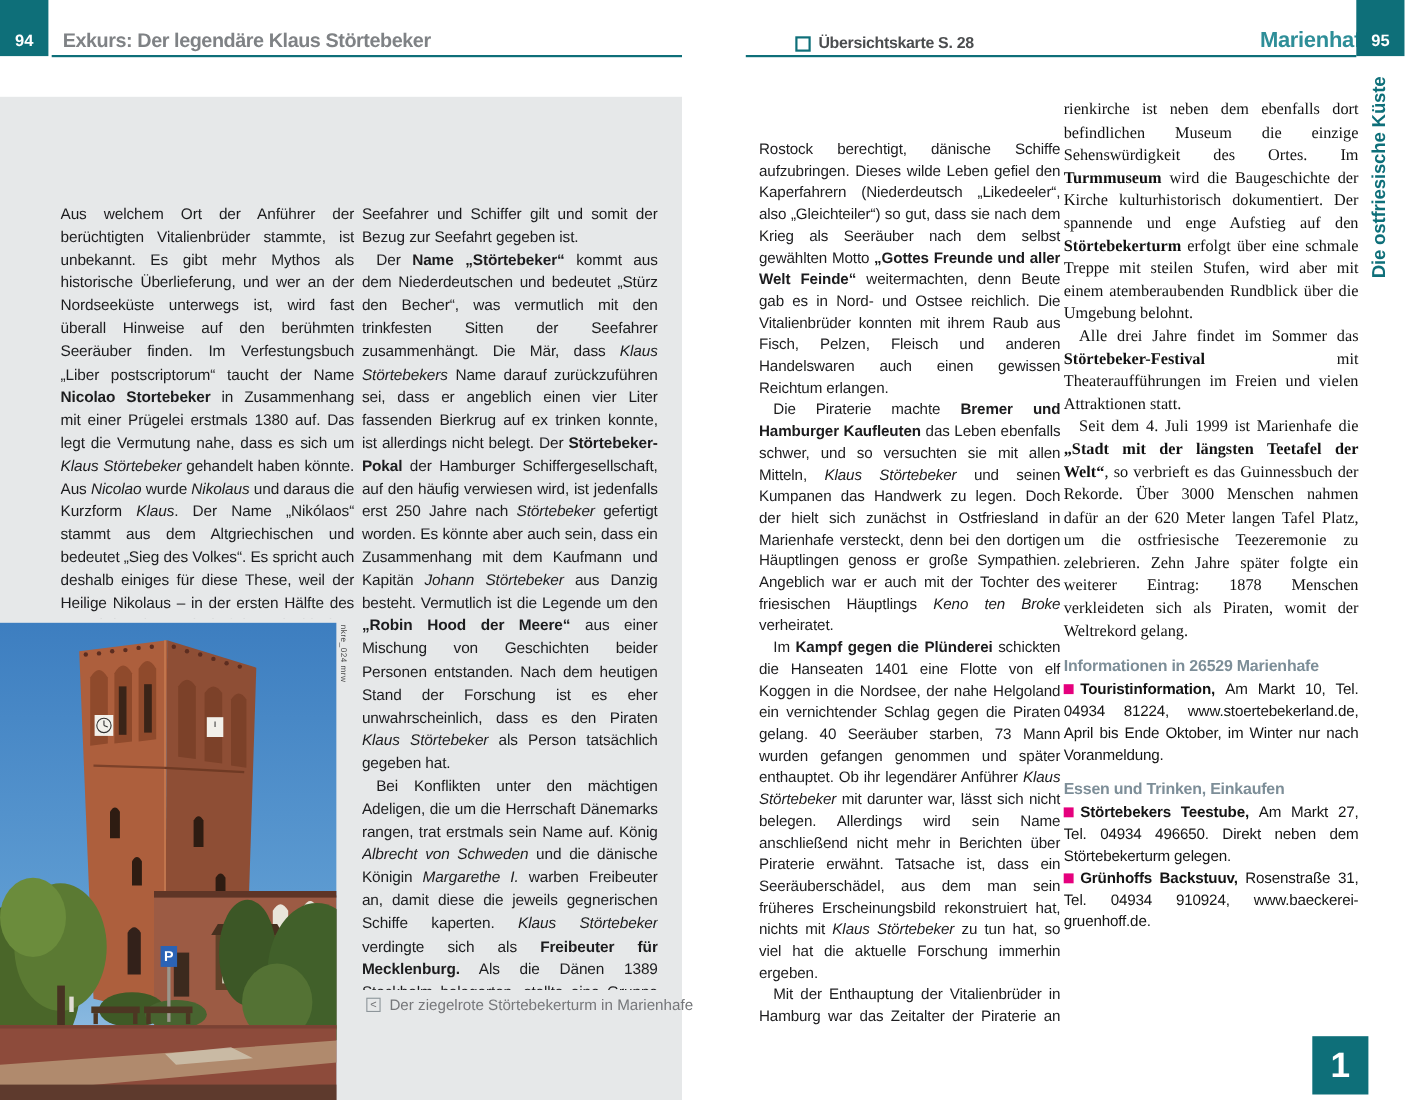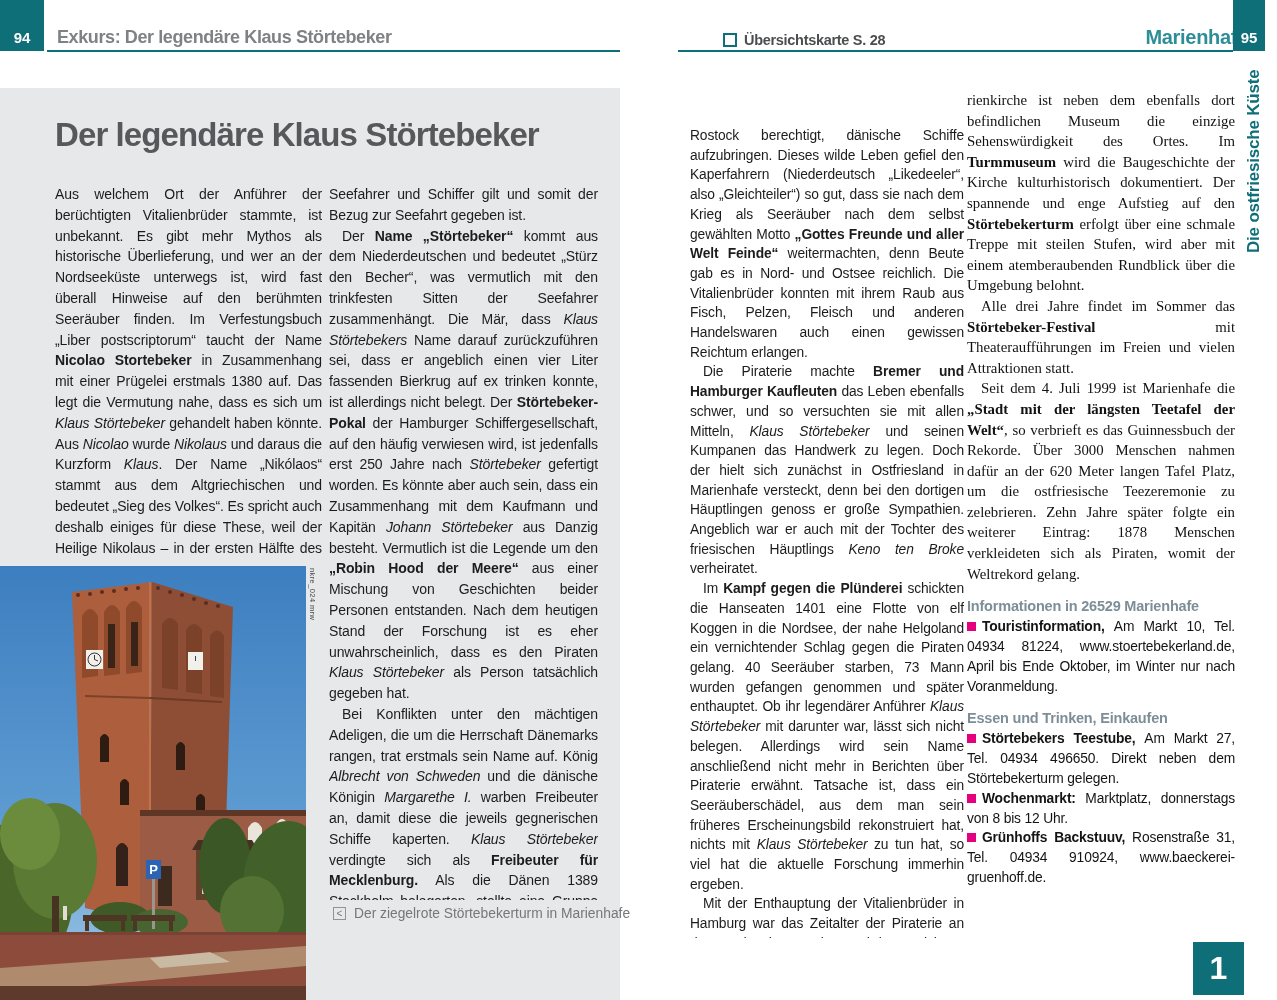--- a/index.html
+++ b/index.html
@@ -4,21 +4,21 @@
 <style>
   html,body{margin:0;padding:0;background:#ffffff;}
   .page{position:relative;width:1277px;height:1000px;background:#ffffff;overflow:hidden;
         font-family:"Liberation Sans",sans-serif;-webkit-hyphens:auto;hyphens:auto;padding-left:18px;}
 
   
   .pnbox{position:absolute;top:0;height:51px;background:var(--teal,#0e6f79);color:#fff;
          font-weight:700;font-size:15px;display:flex;align-items:flex-end;justify-content:center;
          padding-bottom:5px;box-sizing:border-box;}
   .pnbox.left{left:0;width:44px;}
-  .pnbox.right{left:1233px;width:32px;}
+  .pnbox.right{left:1233px;width:44px;}
   .hrule{position:absolute;top:50px;height:2px;background:var(--teal,#0e6f79);}
   .hrule.left{left:47px;width:573px;}
   .hrule.right{left:678px;width:555px;}
   .htitle-left{position:absolute;left:57px;top:27px;font-size:18px;font-weight:700;
                color:var(--header-gray,#7f8285);letter-spacing:-0.4px;white-space:nowrap;}
   .mapref{position:absolute;left:723px;top:32px;display:flex;align-items:center;gap:7px;
           font-size:14.5px;font-weight:700;color:#4b4d4f;letter-spacing:-0.3px;white-space:nowrap;}
   .mapsq{width:10px;height:10px;border:2px solid var(--teal,#0e6f79);display:inline-block;flex:none;}
   .htitle-right{position:absolute;top:26px;right:47px;font-size:20px;font-weight:700;
                 color:var(--teal-light,#2e8e98);letter-spacing:-0.3px;white-space:nowrap;}
@@ -80,21 +80,20 @@
     <span>Übersichtskarte S. 28</span>
   </div>
   <div class="hrule right"></div>
   <div class="htitle-right">Marienhafe</div>
   <div class="pnbox right">95</div>
 
   <div class="side-tab">Die ostfriesische Küste</div>
   <div class="chapter-box">1</div>
 
   <div class="graypanel"></div>
-  <h1 class="ex-title">Der legendäre Klaus Störtebeker</h1>
   <div class="col col1">
       <div class="para"><span>Aus welchem Ort der Anführer der berüchtigten Vitalienbrüder stammte, ist unbekannt. Es gibt mehr Mythos als historische Überlieferung, und wer an der Nordseeküste unterwegs ist, wird fast überall Hinweise auf den berühmten Seeräuber finden. Im Verfestungsbuch „Liber postscriptorum“ taucht der Name </span><span class="b">Nicolao Stortebeker</span><span> in Zusammenhang mit einer Prügelei erstmals 1380 auf. Das legt die Vermutung nahe, dass es sich um </span><span class="i">Klaus Störtebeker</span><span> gehandelt haben könnte. Aus </span><span class="i">Nicolao</span><span> wurde </span><span class="i">Nikolaus</span><span> und daraus die Kurzform </span><span class="i">Klaus</span><span>. Der Name „Nikólaos“ stammt aus dem Altgriechischen und bedeutet „Sieg des Volkes“. Es spricht auch deshalb einiges für diese These, weil der Heilige Nikolaus – in der ersten Hälfte des 4. Jahrhunderts Bischof im griechischen Myra – als Schutzheiliger der</span></div>
     </div>
   <div class="col col2">
       <div class="para"><span>Seefahrer und Schiffer gilt und somit der Bezug zur Seefahrt gegeben ist.</span></div>
       <div class="para indent"><span>Der </span><span class="b">Name „Störtebeker“</span><span> kommt aus dem Niederdeutschen und bedeutet „Stürz den Becher“, was vermutlich mit den trinkfesten Sitten der Seefahrer zusammenhängt. Die Mär, dass </span><span class="i">Klaus Störtebekers</span><span> Name darauf zurückzuführen sei, dass er angeblich einen vier Liter fassenden Bierkrug auf ex trinken konnte, ist allerdings nicht belegt. Der </span><span class="b">Störtebeker-Pokal</span><span> der Hamburger Schiffergesellschaft, auf den häufig verwiesen wird, ist jedenfalls erst 250 Jahre nach </span><span class="i">Störtebeker</span><span> gefertigt worden. Es könnte aber auch sein, dass ein Zusammenhang mit dem Kaufmann und Kapitän </span><span class="i">Johann Störtebeker</span><span> aus Danzig besteht. Vermutlich ist die Legende um den </span><span class="b">„Robin Hood der Meere“</span><span> aus einer Mischung von Geschichten beider Personen entstanden. Nach dem heutigen Stand der Forschung ist es eher unwahrscheinlich, dass es den Piraten </span><span class="i">Klaus Störtebeker</span><span> als Person tatsächlich gegeben hat.</span></div>
       <div class="para indent"><span>Bei Konflikten unter den mächtigen Adeligen, die um die Herrschaft Dänemarks rangen, trat erstmals sein Name auf. König </span><span class="i">Albrecht von Schweden</span><span> und die dänische Königin </span><span class="i">Margarethe I.</span><span> warben Freibeuter an, damit diese die jeweils gegnerischen Schiffe kaperten. </span><span class="i">Klaus Störtebeker</span><span> verdingte sich als </span><span class="b">Freibeuter für Mecklenburg.</span><span> Als die Dänen 1389 Stockholm belagerten, stellte eine Gruppe von Seefahrern zunächst als Blockadebrecher die Versorgung der Bevölkerung mit Lebensmitteln – den Viktualien – sicher; daraus leitet sich der Begriff </span></div>
     </div>
   <div class="col col3">
       <div class="para"><span>Rostock berechtigt, dänische Schiffe aufzubringen. Dieses wilde Leben gefiel den Kaperfahrern (Niederdeutsch „Likedeeler“, also „Gleichteiler“) so gut, dass sie nach dem Krieg als Seeräuber nach dem selbst gewählten Motto </span><span class="b">„Gottes Freunde und aller Welt Feinde“</span><span> weitermachten, denn Beute gab es in Nord- und Ostsee reichlich. Die Vitalienbrüder konnten mit ihrem Raub aus Fisch, Pelzen, Fleisch und anderen Handelswaren auch einen gewissen Reichtum erlangen.</span></div>
@@ -214,18 +213,17 @@
     <div class="serif-text">
         <div class="para"><span>rienkirche ist neben dem ebenfalls dort befindlichen Museum die einzige Sehenswürdigkeit des Ortes. Im </span><span class="b">Turmmuseum</span><span> wird die Baugeschichte der Kirche kulturhistorisch dokumentiert. Der spannende und enge Aufstieg auf den </span><span class="b">Störtebekerturm</span><span> erfolgt über eine schmale Treppe mit steilen Stufen, wird aber mit einem atemberaubenden Rundblick über die Umgebung belohnt.</span></div>
         <div class="para indent"><span>Alle drei Jahre findet im Sommer das </span><span class="b">Störtebeker-Festival</span><span> mit Theateraufführungen im Freien und vielen Attraktionen statt.</span></div>
         <div class="para indent"><span>Seit dem 4. Juli 1999 ist Marienhafe die </span><span class="b">„Stadt mit der längsten Teetafel der Welt“</span><span>, so verbrieft es das Guinnessbuch der Rekorde. Über 3000 Menschen nahmen dafür an der 620 Meter langen Tafel Platz, um die ostfriesische Teezeremonie zu zelebrieren. Zehn Jahre später folgte ein weiterer Eintrag: 1878 Menschen verkleideten sich als Piraten, womit der Weltrekord gelang.</span></div>
       </div>
     <div class="info-wrap">
         <div class="info-heading"><span>Informationen in 26529 Marienhafe</span></div>
         <div class="info-entry"><span class="bullet"></span><span class="b">Touristinformation, </span><span>Am Markt 10, Tel. 04934 81224, www.stoertebekerland.de, April bis Ende Oktober, im Winter nur nach Voranmeldung.</span></div>
         <div class="info-heading"><span>Essen und Trinken, Einkaufen</span></div>
         <div class="info-entry"><span class="bullet"></span><span class="b">Störtebekers Teestube, </span><span>Am Markt 27, Tel. 04934 496650. Direkt neben dem Störtebekerturm gelegen.</span></div>
-        <div class="info-entry"><span class="bullet"></span><span class="b">Wochenmarkt: </span><span>Marktplatz, donnerstags von 8 bis 12 Uhr.</span></div>
         <div class="info-entry"><span class="bullet"></span><span class="b">Grünhoffs Backstuuv, </span><span>Rosenstraße 31, Tel. 04934 910924, www.baeckerei-gruenhoff.de.</span></div>
       </div>
   </div>
 
 </div>
 
 </body></html>

